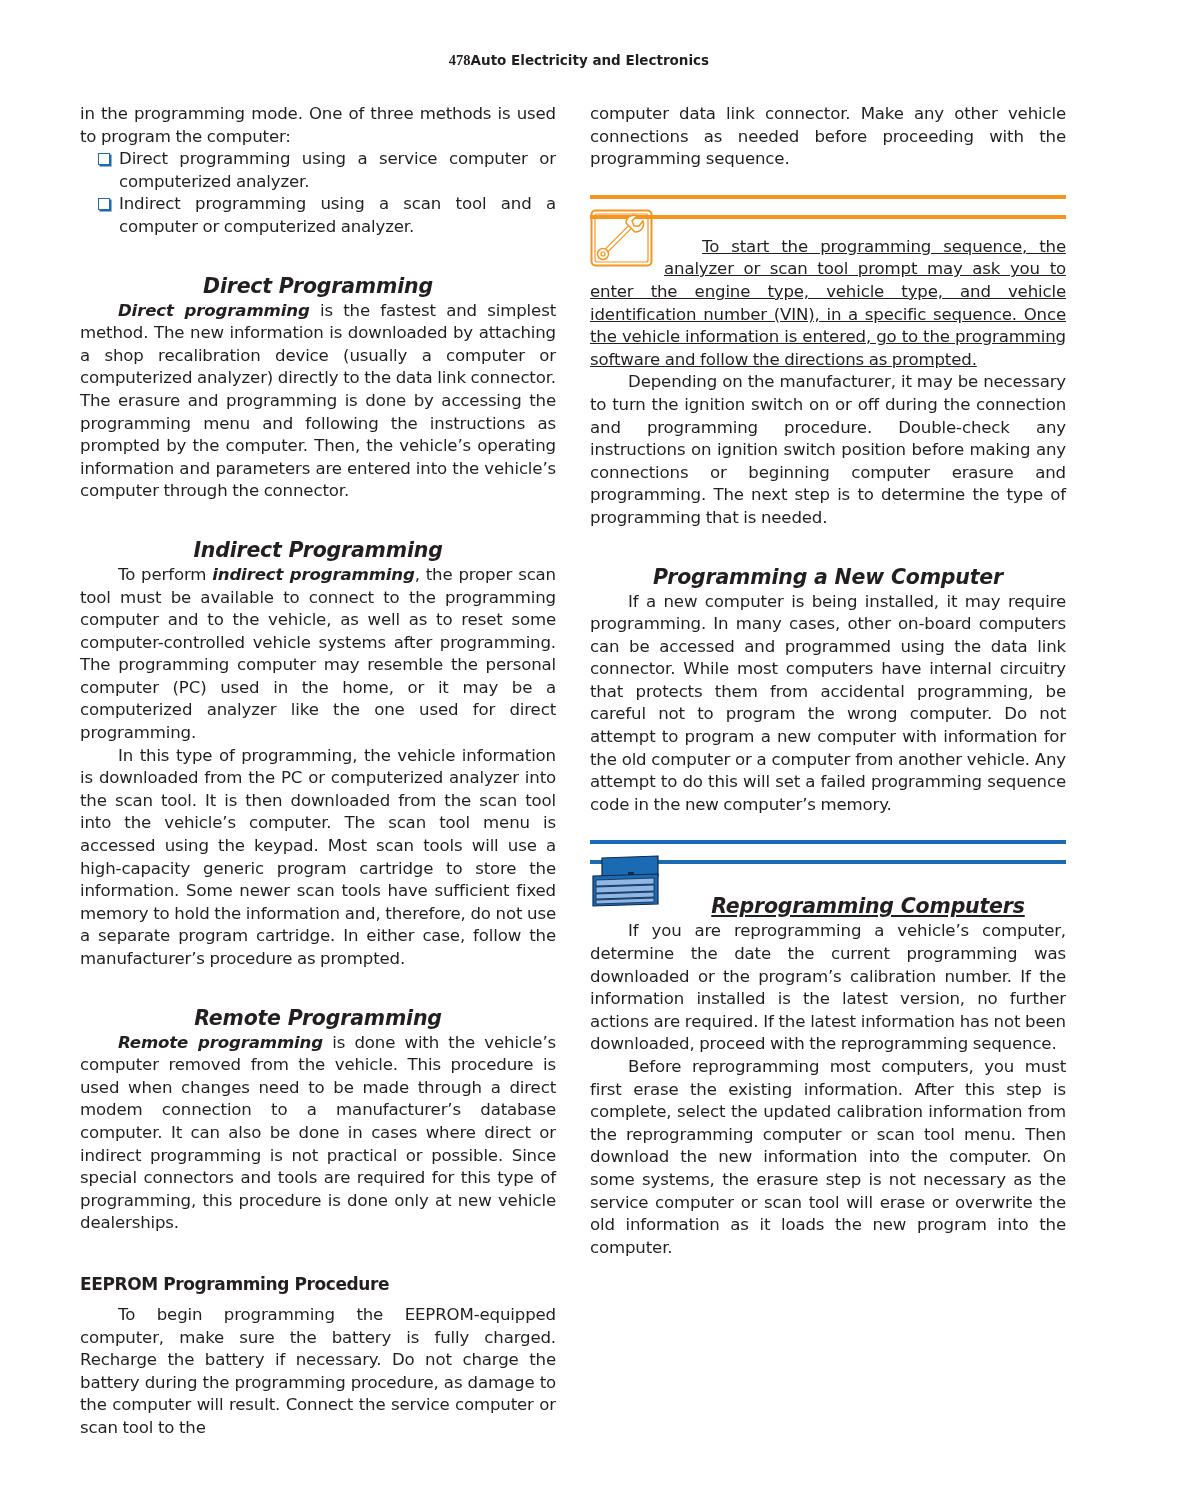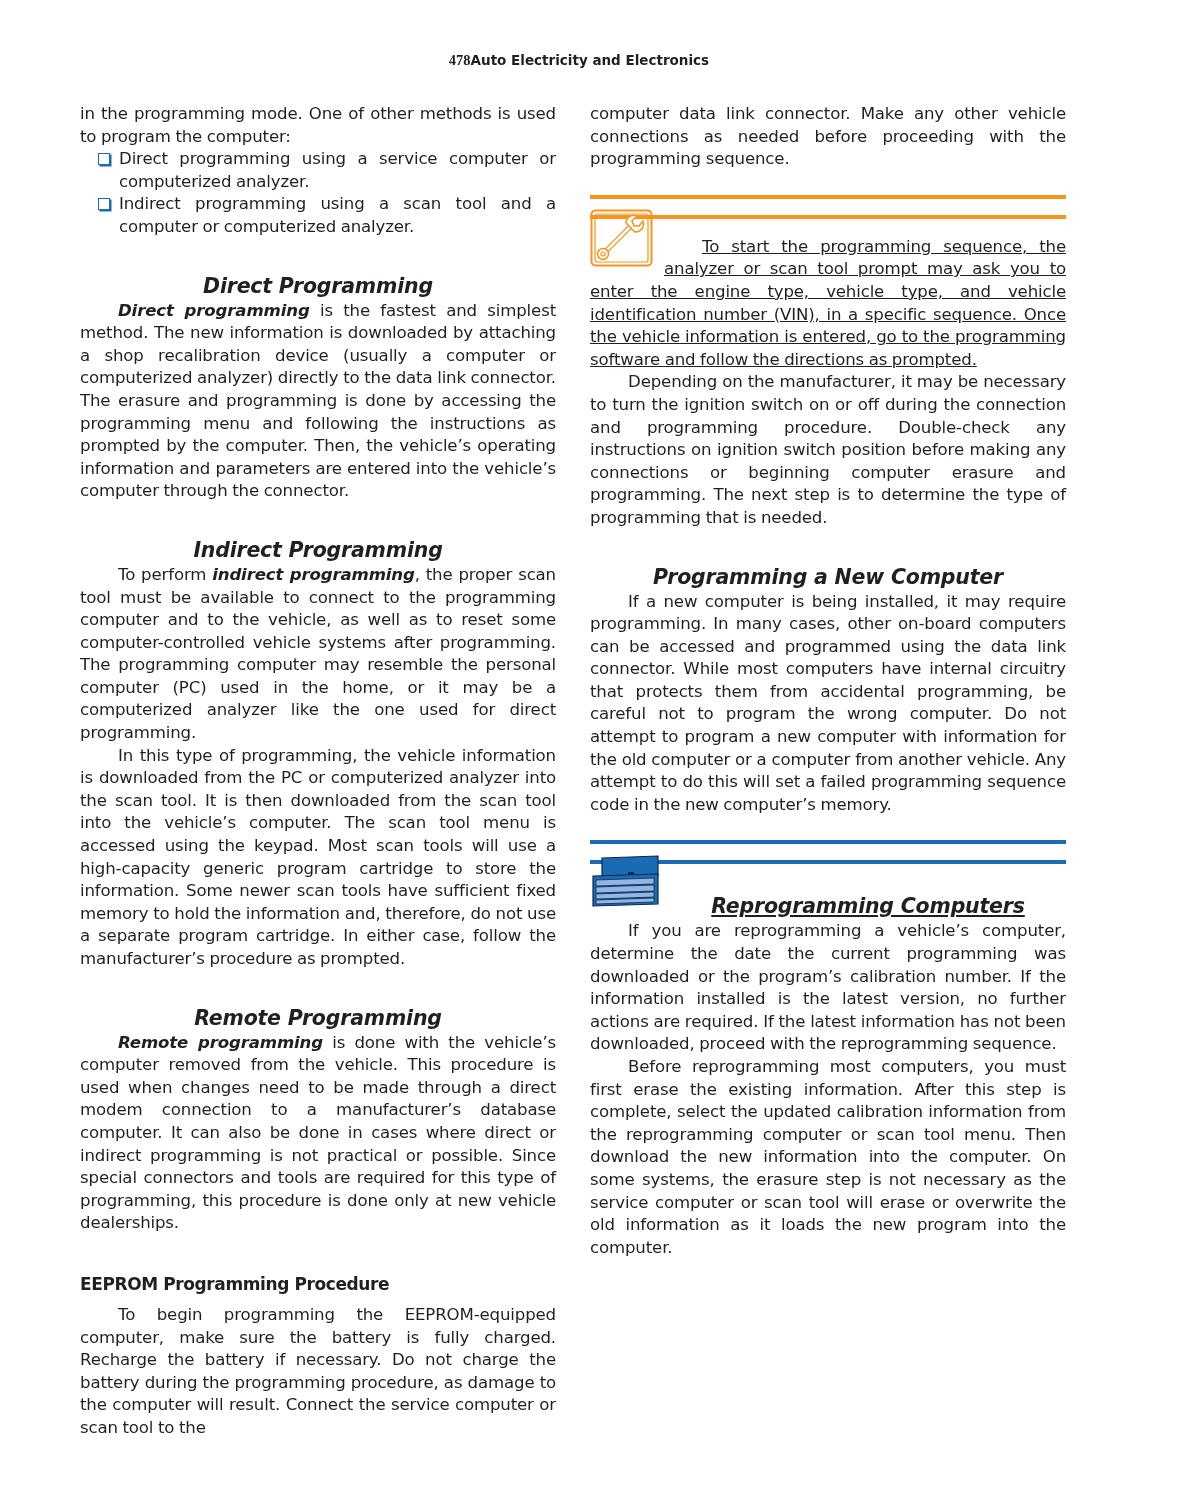--- a/index.html
+++ b/index.html
@@ -53,21 +53,21 @@
 </style>
 </head>
 <body>
 
 <div class="header">
   <span>478</span>
   <span class="title">Auto Electricity and Electronics</span>
 </div>
 
 <div class="col col-left">
-  <p>in the programming mode. One of other methods is used to program the computer:</p>
+  <p>in the programming mode. One of three methods is used to program the computer:</p>
   <ul class="checklist">
     <li><span class="checkbox"></span><span>Direct programming using a service computer or computerized analyzer.</span></li>
     <li><span class="checkbox"></span><span>Indirect programming using a scan tool and a computer or computerized analyzer.</span></li>
   </ul>
 
   <h3 style="margin-top:33px;">Direct Programming</h3>
   <p class="indent"><span class="bi">Direct programming</span><span> is the fastest and simplest method. The new information is downloaded by attaching a shop recalibration device (usually a computer or computerized analyzer) directly to the data link connector. The erasure and programming is done by accessing the programming menu and following the instructions as prompted by the computer. Then, the vehicle’s operating information and parameters are entered into the vehicle’s computer through the connector.</span></p>
 
   <h3 style="margin-top:33px;">Indirect Programming</h3>
   <p class="indent"><span>To perform </span><span class="bi">indirect programming</span><span>, the proper scan tool must be available to connect to the programming computer and to the vehicle, as well as to reset some computer-controlled vehicle systems after programming. The programming computer may resemble the personal computer (PC) used in the home, or it may be a computerized analyzer like the one used for direct programming.</span></p>

